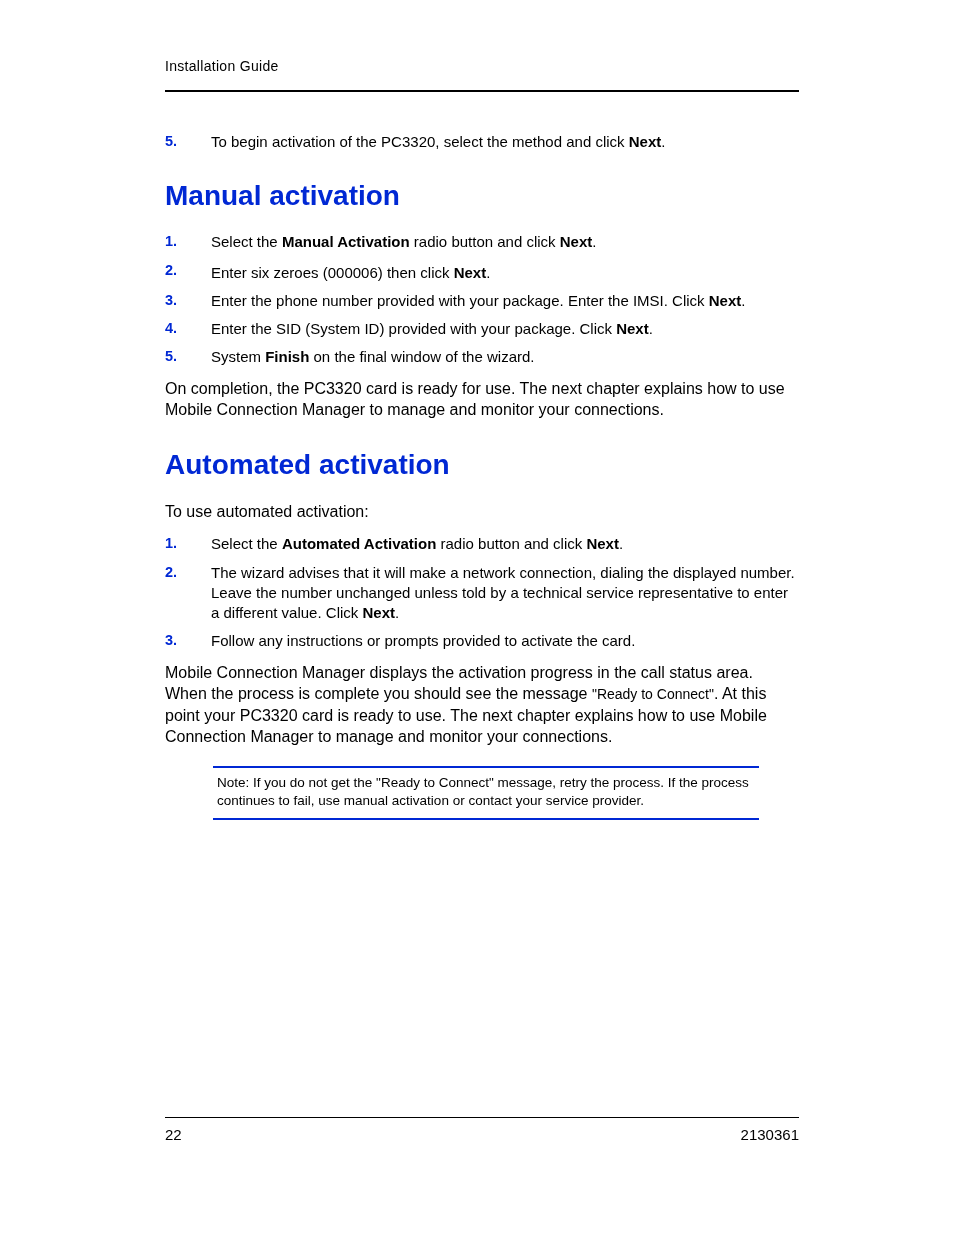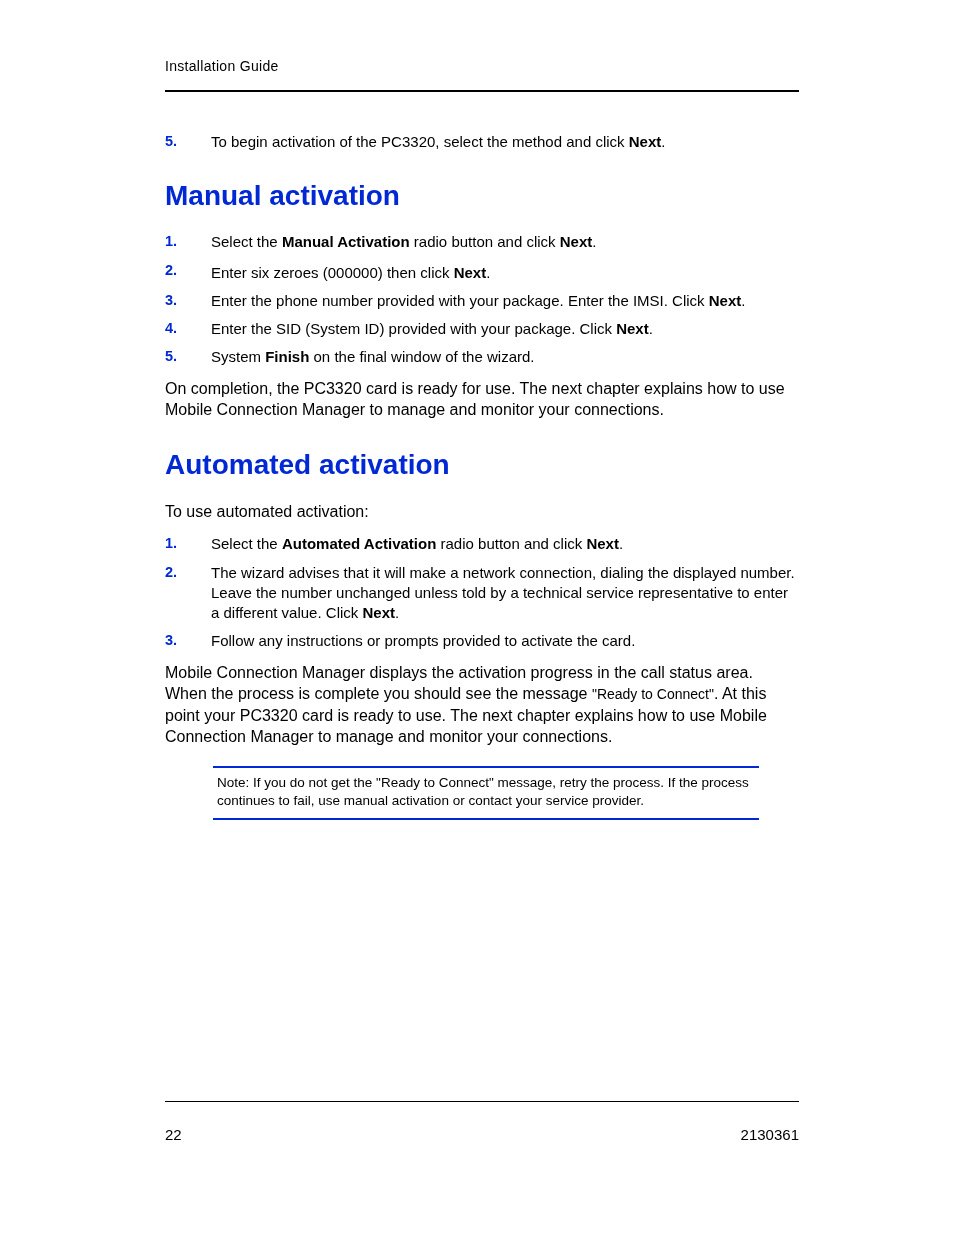--- a/index.html
+++ b/index.html
@@ -65,21 +65,21 @@
     padding: 6px 4px 8px 4px;
     font-size: 13.5px;
     line-height: 1.35;
   }
   .footer {
     position: absolute;
     left: 165px;
     right: 155px;
     bottom: 92px;
     border-top: 1px solid #000;
-    padding-top: 24px;
+    padding-top: 8px;
     display: flex;
     justify-content: space-between;
     font-size: 15px;
   }
   .zeros { font-family: Arial, Helvetica, sans-serif; }
 </style>
 </head>
 <body>
 
 <div class="page">
@@ -98,21 +98,21 @@
     <div class="list-num">1.</div>
     <div class="list-text">
       <span>Select the </span><span class="bold">Manual Activation</span><span> radio button and click </span><span class="bold">Next</span><span>.</span>
     </div>
   </div>
 
   <div class="list-item">
     <div class="list-num">2.</div>
     <div class="list-text">
       <span class="sub-line">
-        <span>Enter six zeroes (</span><span class="zeros">000000</span><span>) then click </span><span class="bold">Next</span><span>.</span>
+        <span>Enter six zeroes (</span><span class="zeros">000006</span><span>) then click </span><span class="bold">Next</span><span>.</span>
       </span>
     </div>
   </div>
 
   <div class="list-item">
     <div class="list-num">3.</div>
     <div class="list-text">
       <span>Enter the phone number provided with your package. Enter the IMSI. Click </span><span class="bold">Next</span><span>.</span>
     </div>
   </div>

